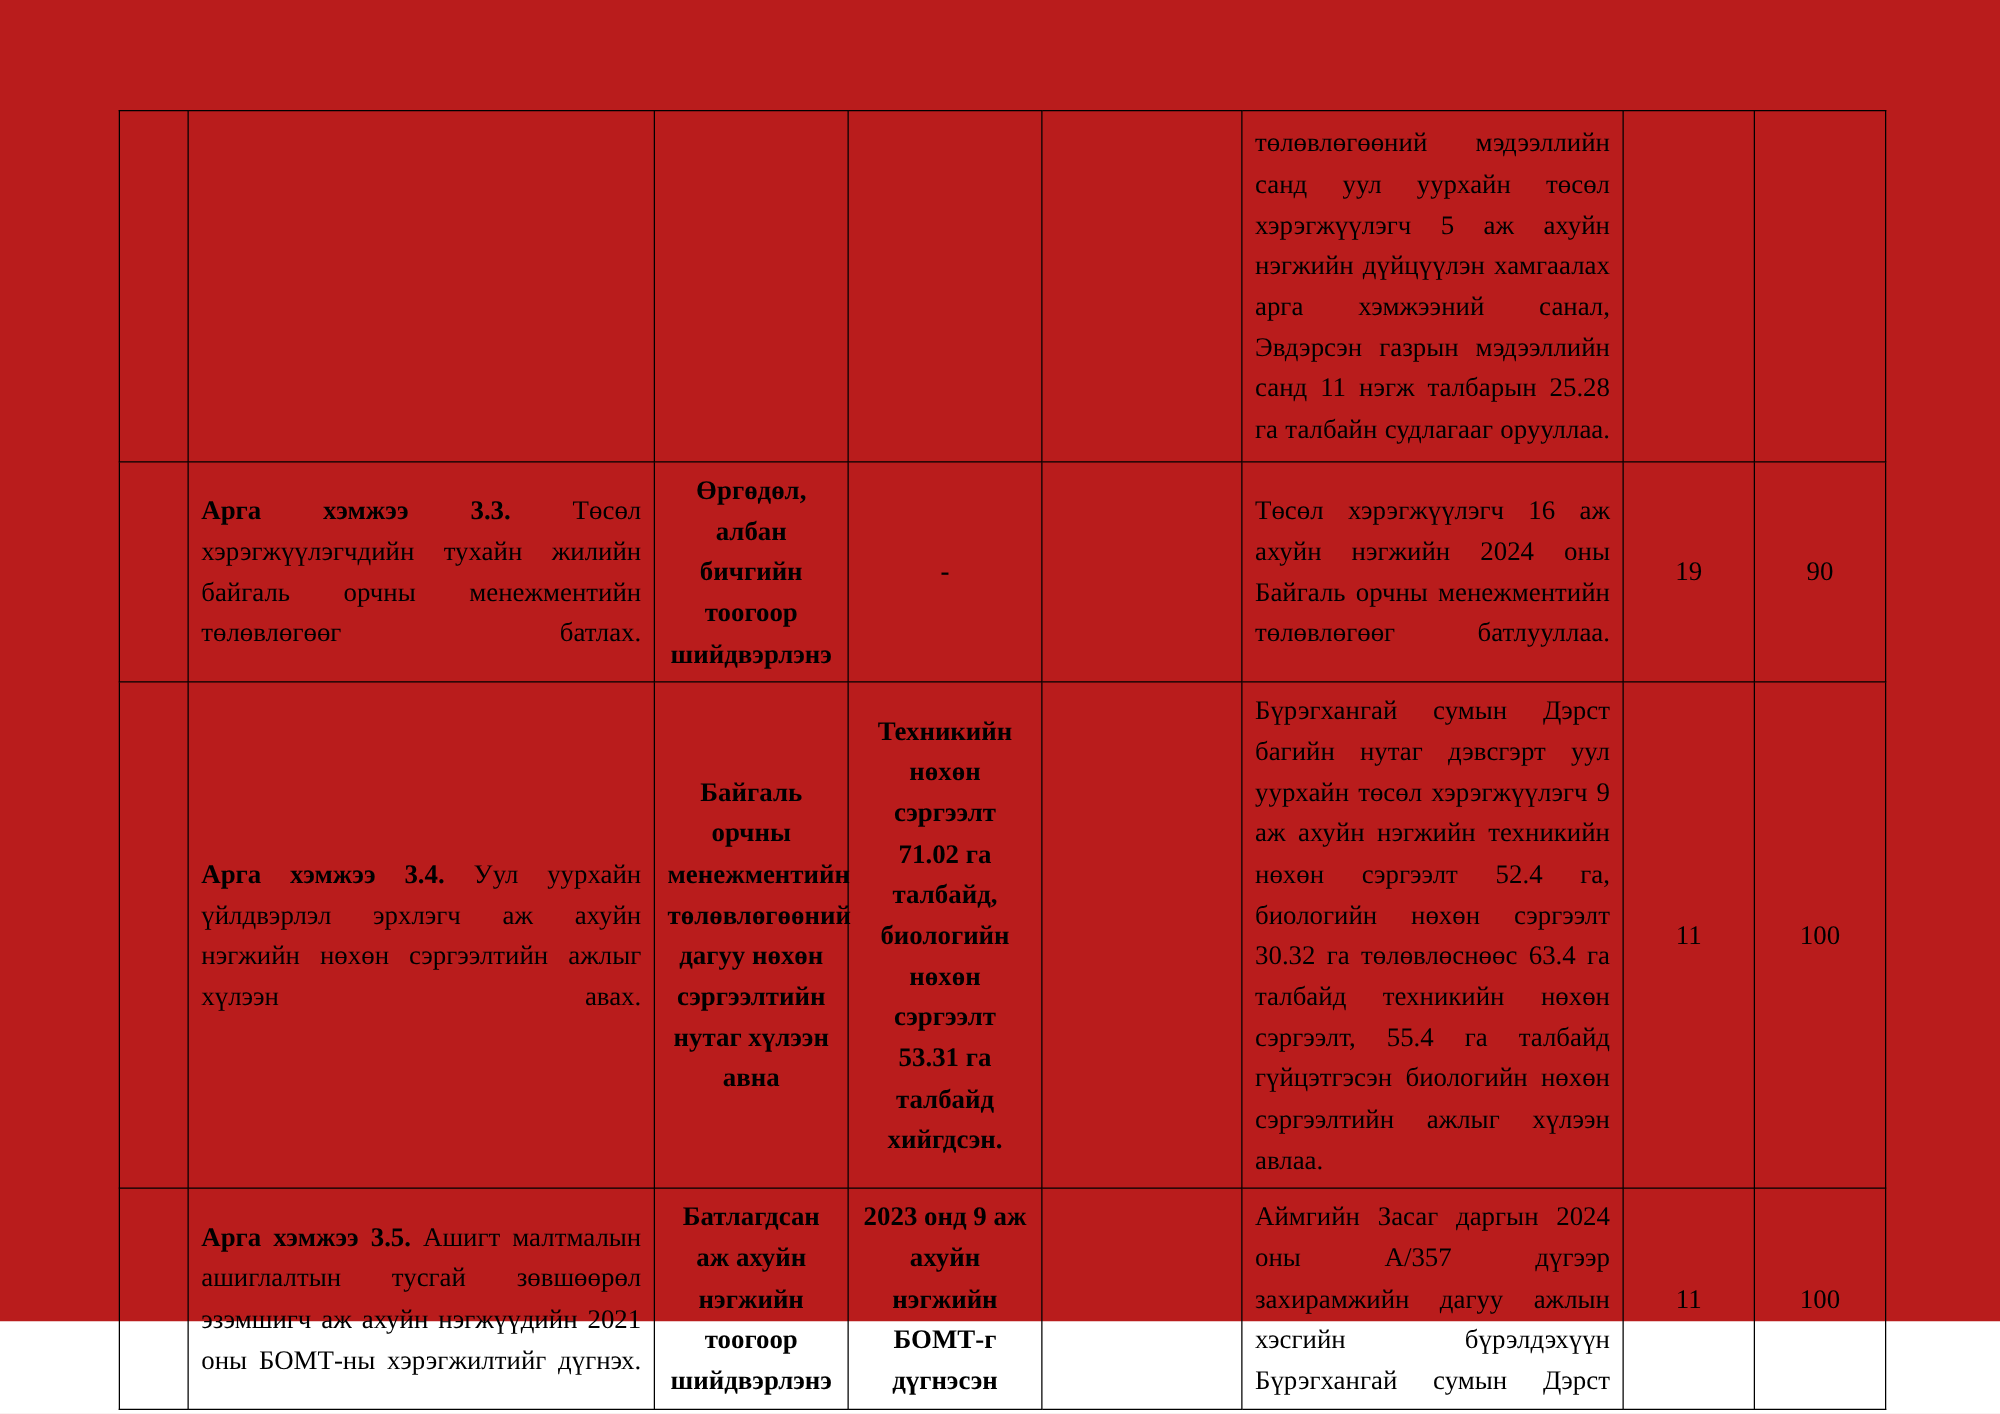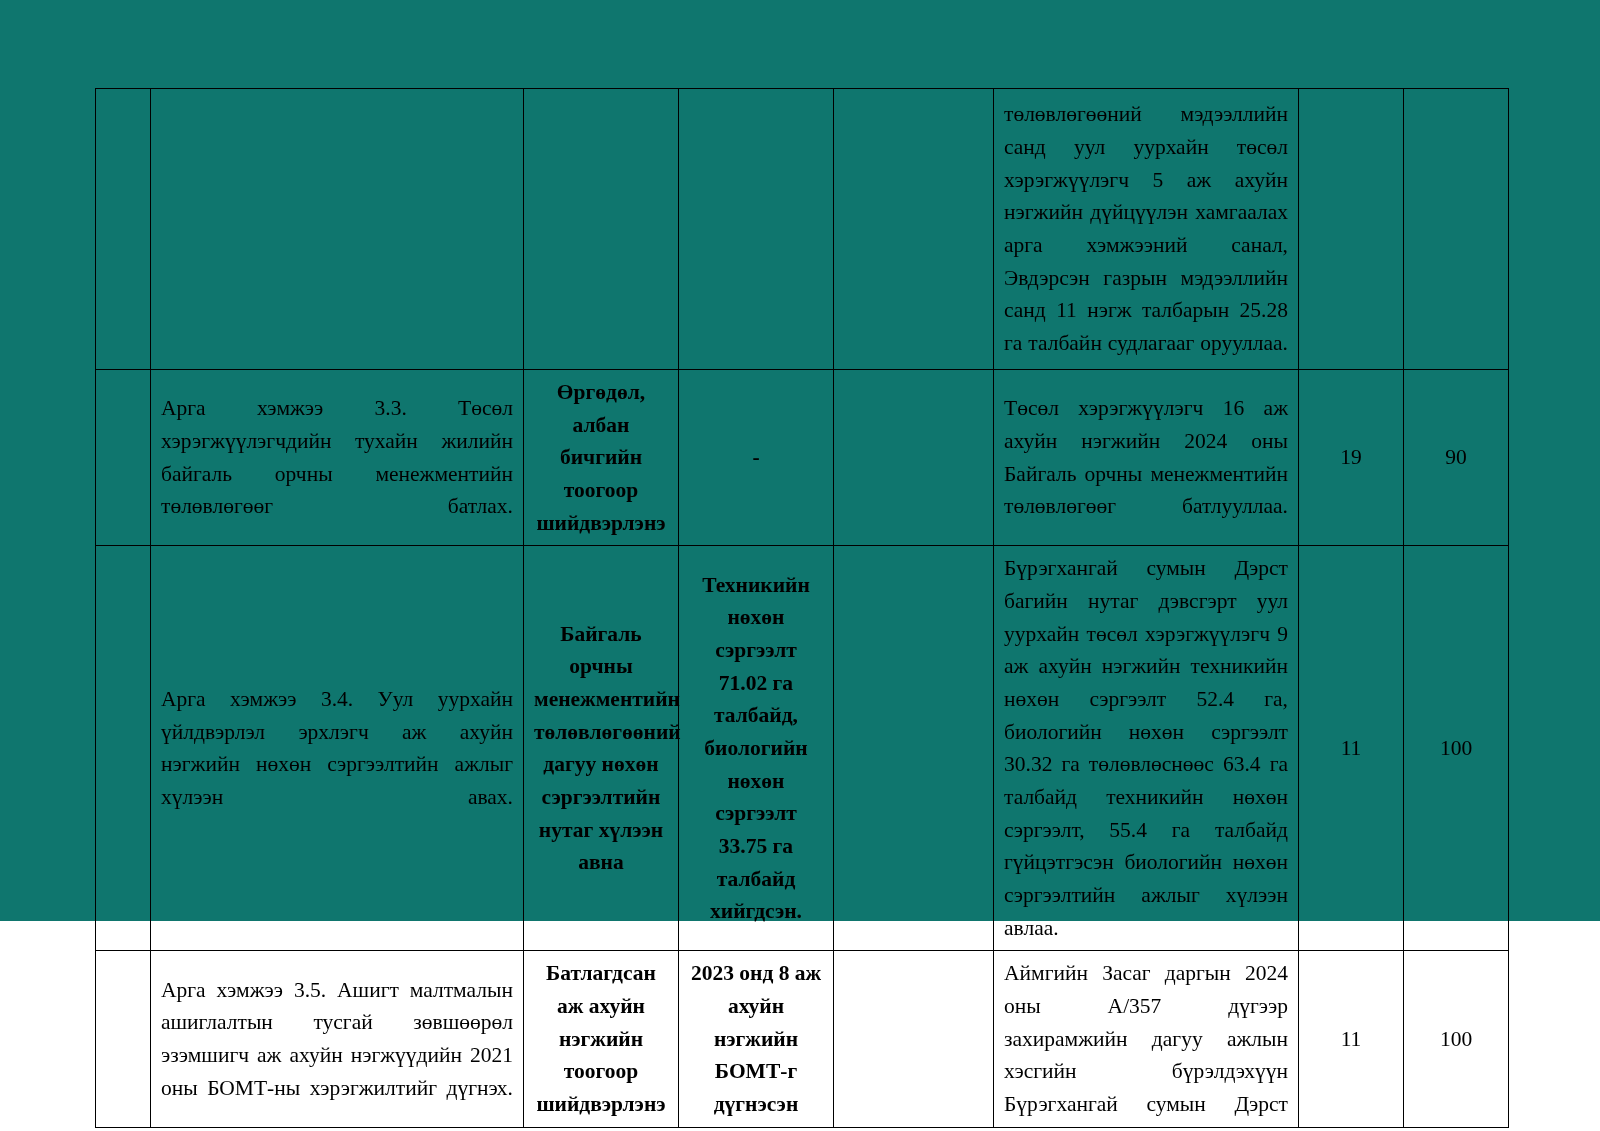--- a/index.html
+++ b/index.html
@@ -10,22 +10,22 @@
   body {
     width: 1600px;
     height: 1131px;
     font-family: "Liberation Serif", serif;
     color: #000000;
     overflow: hidden;
   }
   .page {
     position: relative;
     width: 1600px;
-    height: 921px;
-    background: #0f766e;
+    height: 1057px;
+    background: #b91c1c;
     box-sizing: border-box;
   }
   .doc-table {
     position: absolute;
     left: 95px;
     top: 88px;
     width: 1413px;
     border-collapse: collapse;
     table-layout: fixed;
   }
@@ -49,21 +49,21 @@
   .just {
     text-align: justify;
     text-align-last: justify;
     hyphens: none;
   }
   .center {
     text-align: center;
     font-weight: bold;
   }
   .measure-title {
-    font-weight: normal;
+    font-weight: bold;
   }
   .cell-top {
     vertical-align: top;
   }
   .num {
     text-align: center;
     font-size: 21.5px;
   }
   .narrow-text {
     font-size: 21px;
@@ -109,32 +109,32 @@
         <td></td>
         <td class="just">Төсөл хэрэгжүүлэгч 16 аж ахуйн нэгжийн 2024 оны Байгаль орчны менежментийн төлөвлөгөөг батлууллаа.</td>
         <td class="num">19</td>
         <td class="num">90</td>
       </tr>
 
       <tr>
         <td></td>
         <td class="just"><span class="measure-title">Арга хэмжээ 3.4.</span> <span>Уул уурхайн үйлдвэрлэл эрхлэгч аж ахуйн нэгжийн нөхөн сэргээлтийн ажлыг хүлээн авах.</span></td>
         <td class="center narrow-text">Байгаль орчны менежментийн төлөвлөгөөний дагуу нөхөн сэргээлтийн нутаг хүлээн авна</td>
-        <td class="center narrow-text">Техникийн нөхөн сэргээлт 71.02 га талбайд, биологийн нөхөн сэргээлт 33.75 га талбайд хийгдсэн.</td>
+        <td class="center narrow-text">Техникийн нөхөн сэргээлт 71.02 га талбайд, биологийн нөхөн сэргээлт 53.31 га талбайд хийгдсэн.</td>
         <td></td>
         <td class="just">Бүрэгхангай сумын Дэрст багийн нутаг дэвсгэрт уул уурхайн төсөл хэрэгжүүлэгч 9 аж ахуйн нэгжийн техникийн нөхөн сэргээлт 52.4 га, биологийн нөхөн сэргээлт 30.32 га төлөвлөснөөс 63.4 га талбайд техникийн нөхөн сэргээлт, 55.4 га талбайд гүйцэтгэсэн биологийн нөхөн сэргээлтийн ажлыг хүлээн авлаа.</td>
         <td class="num">11</td>
         <td class="num">100</td>
       </tr>
 
       <tr>
         <td></td>
         <td class="just"><span class="measure-title">Арга хэмжээ 3.5.</span> <span>Ашигт малтмалын ашиглалтын тусгай зөвшөөрөл эзэмшигч аж ахуйн нэгжүүдийн 2021 оны БОМТ-ны хэрэгжилтийг дүгнэх.</span></td>
         <td class="center narrow-text">Батлагдсан аж ахуйн нэгжийн тоогоор шийдвэрлэнэ</td>
-        <td class="center narrow-text">2023 онд 8 аж ахуйн нэгжийн БОМТ-г дүгнэсэн</td>
+        <td class="center narrow-text">2023 онд 9 аж ахуйн нэгжийн БОМТ-г дүгнэсэн</td>
         <td></td>
         <td class="just">Аймгийн Засаг даргын 2024 оны А/357 дүгээр захирамжийн дагуу ажлын хэсгийн бүрэлдэхүүн Бүрэгхангай сумын Дэрст</td>
         <td class="num">11</td>
         <td class="num">100</td>
       </tr>
     </tbody>
   </table>
 </div>
 
 </body></html>

